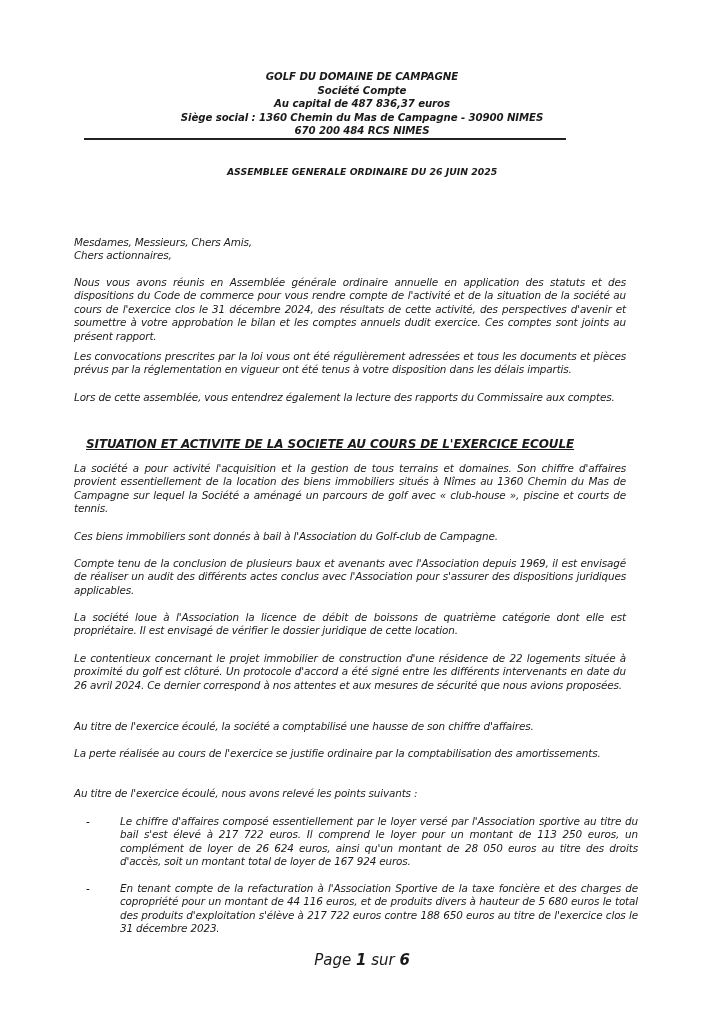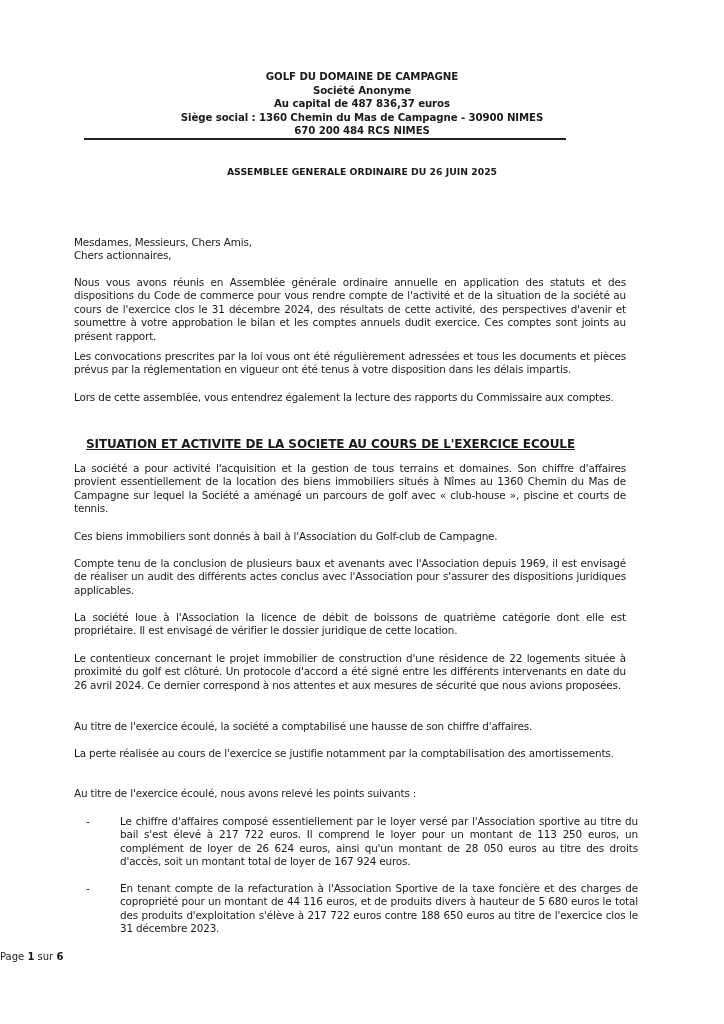--- a/index.html
+++ b/index.html
@@ -1,20 +1,20 @@
 <!DOCTYPE html>
 <html><head>
   <meta charset="utf-8">
   <style>
     html, body { margin: 0; padding: 0; background: #ffffff; }
     body {
       width: 724px; height: 1024px; position: relative; overflow: hidden;
       font-family: "DejaVu Sans", sans-serif; color: #1a1a1a;
     }
-    .page { position: absolute; left: 0; top: 0; width: 724px; height: 900px; }
+    .page { position: absolute; left: 0; top: 0; width: 724px; height: 900px; font-style: italic; }
     .header {
       position: absolute; left: 84px; top: 70px; width: 556px;
       text-align: center; font-weight: bold; font-size: 10.2px; line-height: 13.5px;
       letter-spacing: -0.1px;
     }
     .header div { white-space: nowrap; }
     .rule {
       position: absolute; left: 84px; top: 138px; width: 482px; height: 2px;
       background: #222;
     }
@@ -35,33 +35,33 @@
       font-weight: bold; font-size: 12px; text-decoration: underline; white-space: nowrap;
       letter-spacing: -0.1px;
     }
     .bullet {
       position: absolute; left: 86px; width: 552px; font-size: 10.4px; line-height: 13.4px;
       letter-spacing: -0.15px;
     }
     .bullet .dash { position: absolute; left: 0; top: 0; }
     .bullet .btxt { margin-left: 34px; text-align: justify; }
     .footer {
-      position: absolute; left: 0; width: 724px; top: 951px; 
-      font-size: 10px;
+      position: absolute; left: 0; width: 724px; top: 951px; text-align: center;
+      font-size: 15px;
     }
     .footer b { font-weight: bold; }
   </style>
 </head>
 <body>
 
 <div class="page">
 
   <div class="header">
     <div>GOLF DU DOMAINE DE CAMPAGNE</div>
-    <div>Société Anonyme</div>
+    <div>Société Compte</div>
     <div>Au capital de 487 836,37 euros</div>
     <div>Siège social : 1360 Chemin du Mas de Campagne - 30900 NIMES</div>
     <div>670 200 484 RCS NIMES</div>
   </div>
   <div class="rule"></div>
 
   <div class="title-block t1">
     <div>ASSEMBLEE GENERALE ORDINAIRE DU 26 JUIN 2025</div>
   </div>
 
@@ -94,21 +94,21 @@
   <div class="body-text" style="top:611px;">
     <p>La société loue à l'Association la licence de débit de boissons de quatrième catégorie dont elle est propriétaire. Il est envisagé de vérifier le dossier juridique de cette location.</p>
   </div>
   <div class="body-text" style="top:652px;">
     <p>Le contentieux concernant le projet immobilier de construction d'une résidence de 22 logements située à proximité du golf est clôturé. Un protocole d'accord a été signé entre les différents intervenants en date du 26 avril 2024. Ce dernier correspond à nos attentes et aux mesures de sécurité que nous avions proposées.</p>
   </div>
   <div class="body-text" style="top:720px;">
     <p>Au titre de l'exercice écoulé, la société a comptabilisé une hausse de son chiffre d'affaires.</p>
   </div>
   <div class="body-text" style="top:747px;">
-    <p>La perte réalisée au cours de l'exercice se justifie notamment par la comptabilisation des amortissements.</p>
+    <p>La perte réalisée au cours de l'exercice se justifie ordinaire par la comptabilisation des amortissements.</p>
   </div>
   <div class="body-text" style="top:787px;">
     <p>Au titre de l'exercice écoulé, nous avons relevé les points suivants :</p>
   </div>
 
   <div class="bullet" style="top:815px;">
     <span class="dash">-</span>
     <div class="btxt">Le chiffre d'affaires composé essentiellement par le loyer versé par l'Association sportive au titre du bail s'est élevé à 217 722 euros. Il comprend le loyer pour un montant de 113 250 euros, un complément de loyer de 26 624 euros, ainsi qu'un montant de 28 050 euros au titre des droits d'accès, soit un montant total de loyer de 167 924 euros.</div>
   </div>
   <div class="bullet" style="top:882px;">

